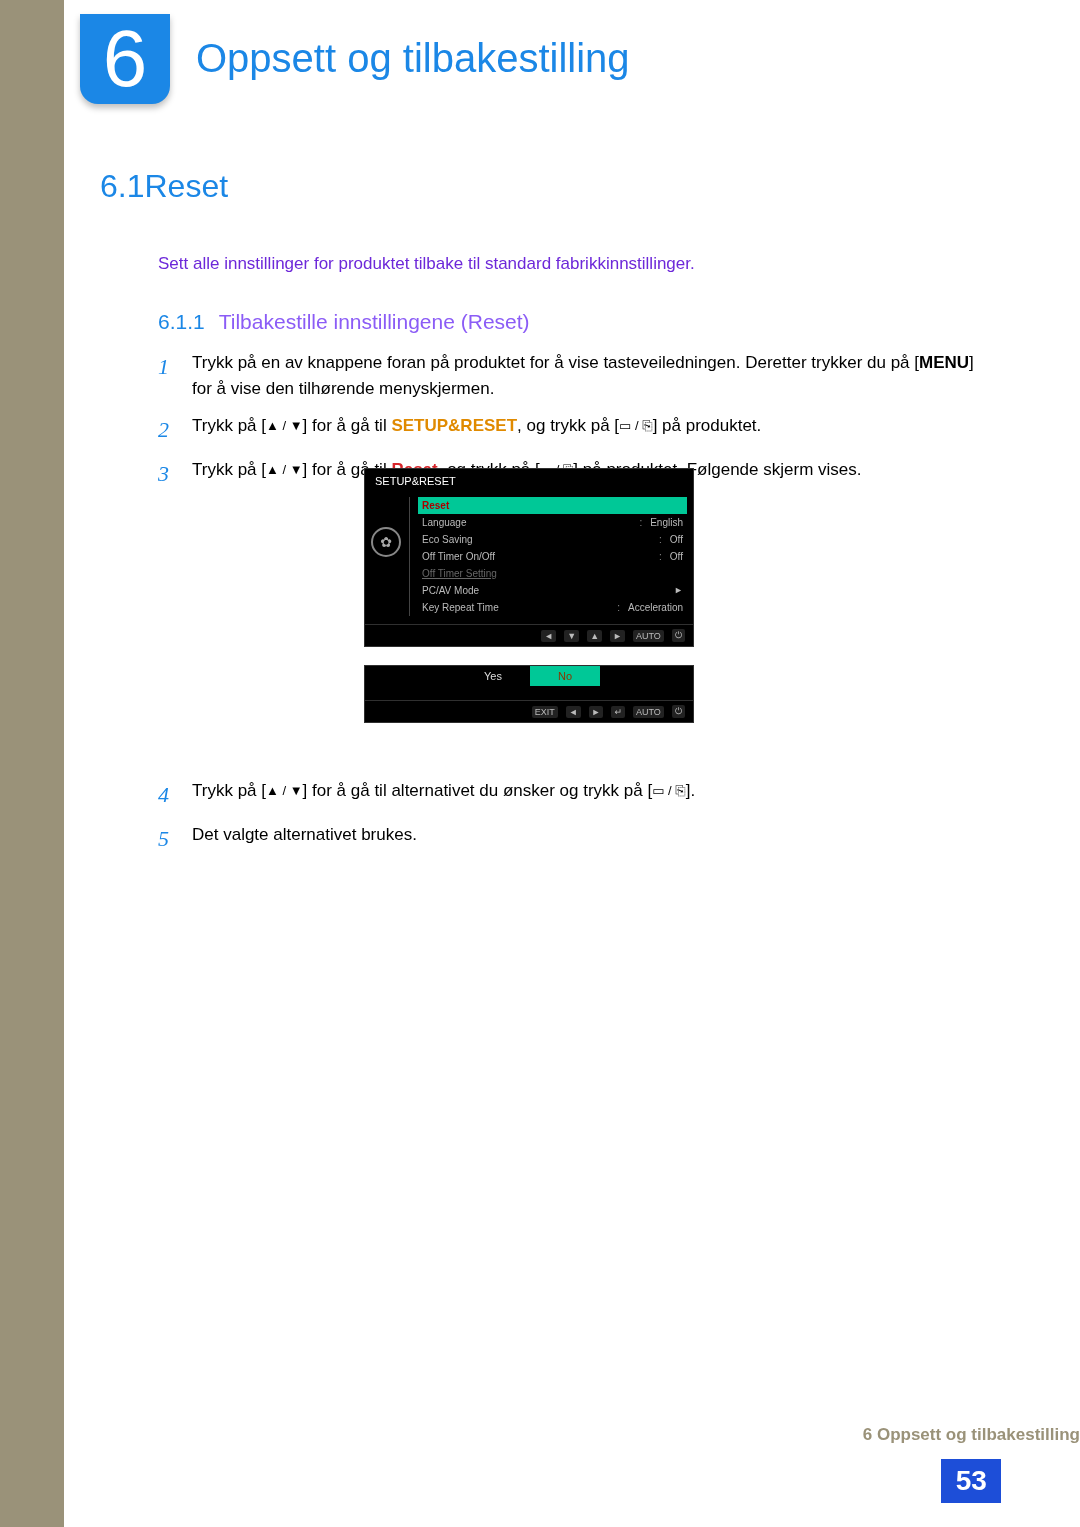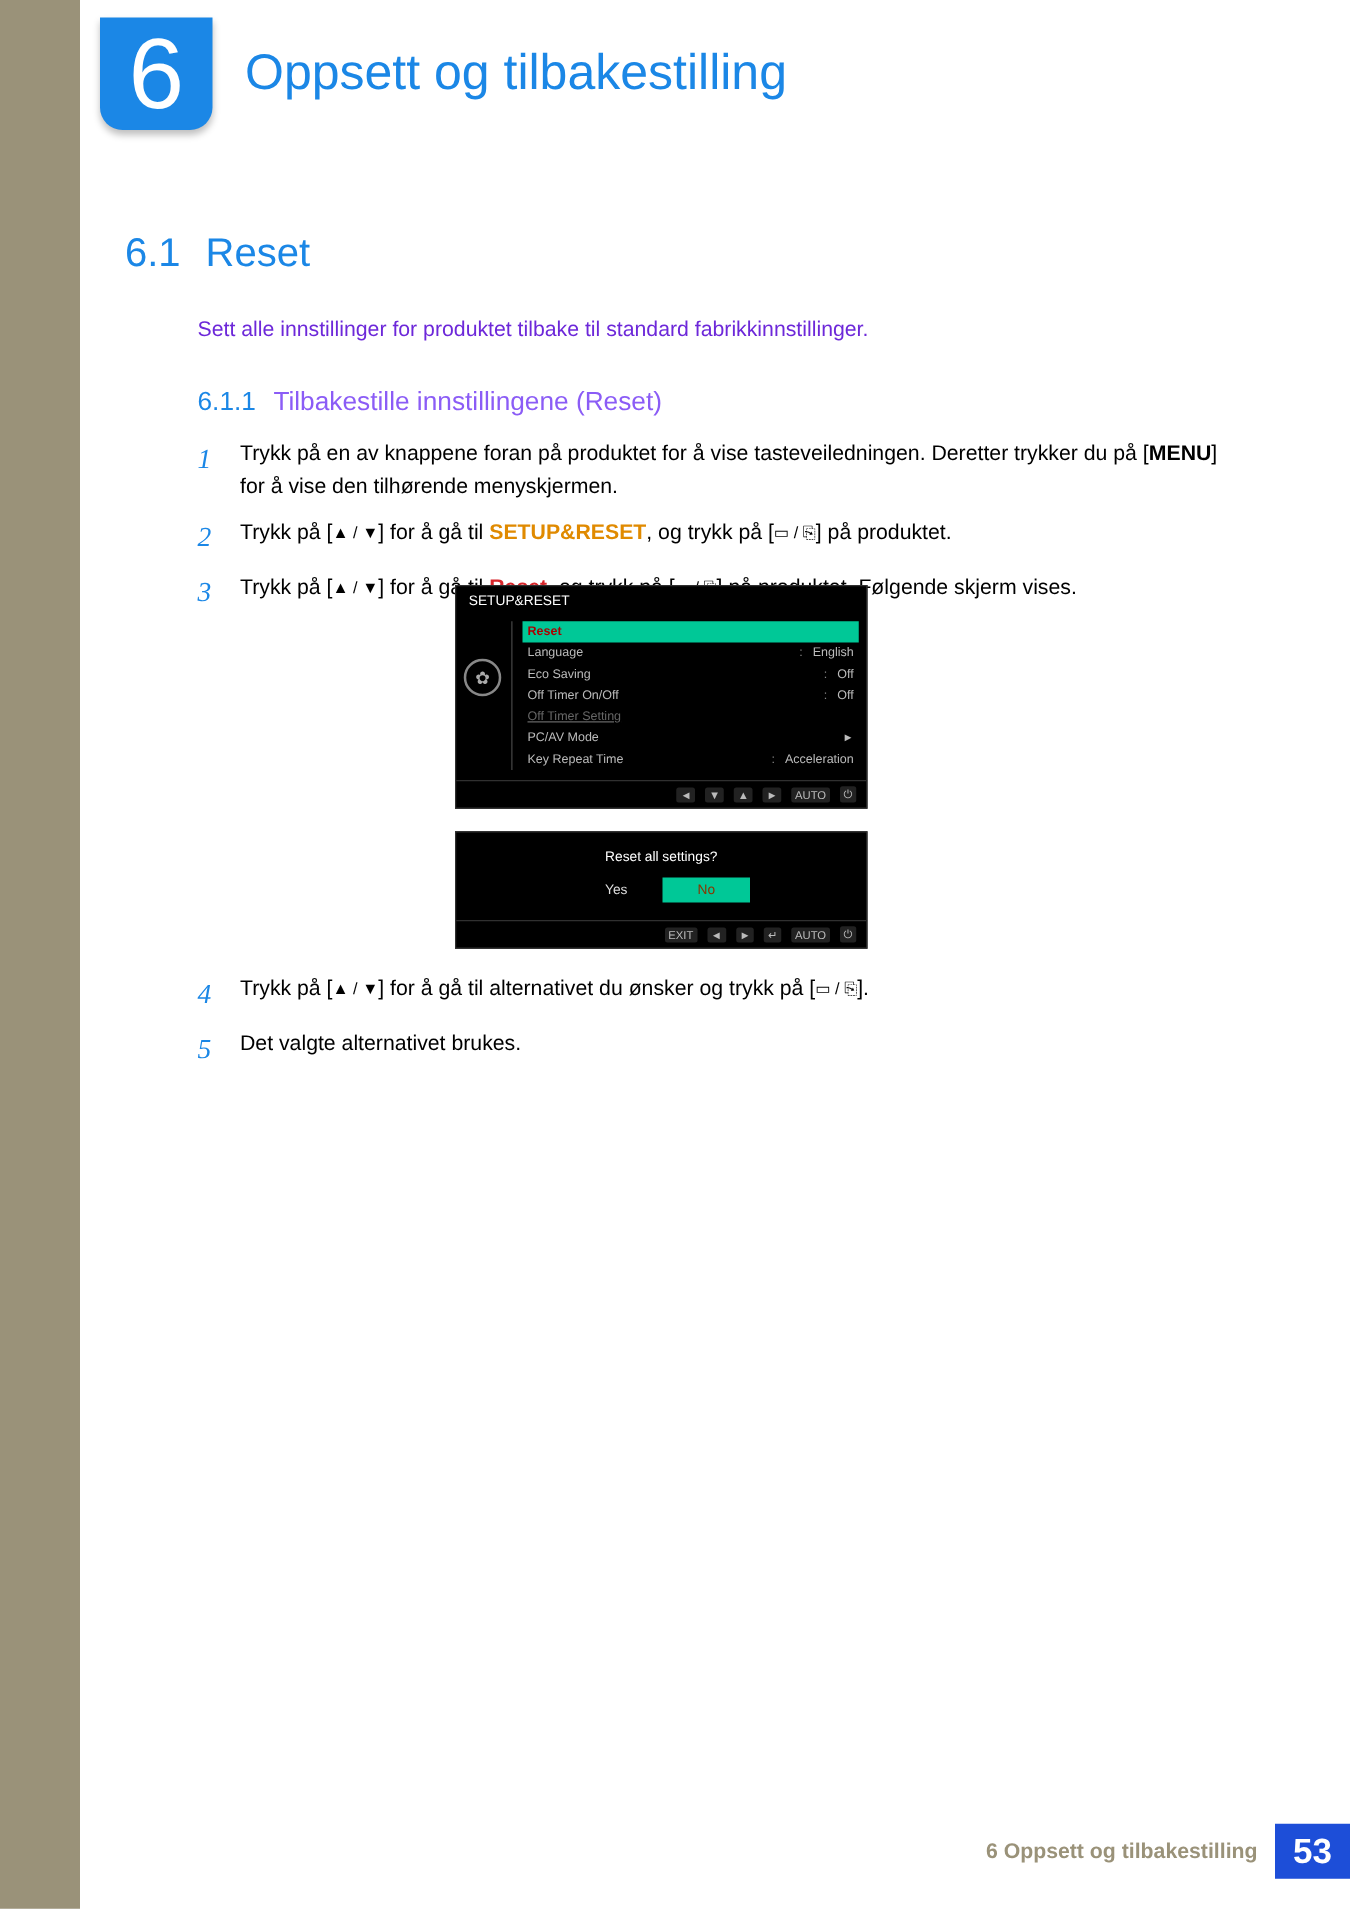--- a/index.html
+++ b/index.html
@@ -39,24 +39,23 @@
     position: absolute;
     left: 196px;
     top: 36px;
     font-size: 40px;
     color: #1b87e6;
     font-weight: 400;
   }
   .section-row {
     position: absolute;
     left: 100px;
-    top: 184px;
+    top: 168px;
     display: flex;
     align-items: flex-end;
-    gap: 20px;
   }
   .section-num { color: #1b87e6; font-size: 32px; font-weight: 400; }
   .section-title { color: #1b87e6; font-size: 32px; font-weight: 400; }
   .section-desc {
     position: absolute;
     left: 158px;
     top: 254px;
     font-size: 17px;
     color: #6d28d9;
   }
@@ -147,20 +146,21 @@
     width: 840px;
   }
 
   .footer {
     position: absolute;
     bottom: 24px;
     right: 0;
     display: flex;
     align-items: center;
     gap: 14px;
+    flex-direction: column;
   }
   .footer-text { color: #9a9279; font-size: 17px; font-weight: bold; }
   .footer-page {
     background: #1d4ed8;
     color: #fff;
     font-size: 28px;
     font-weight: bold;
     width: 60px;
     height: 44px;
     display:flex; align-items:center; justify-content:center;
@@ -257,21 +257,20 @@
       <span>◄</span>
       <span>▼</span>
       <span>▲</span>
       <span>►</span>
       <span>AUTO</span>
       <span>⏻</span>
     </div>
   </div>
 
   <div class="osd osd2">
-    <div class="osd-prompt">Reset all settings?</div>
     <div class="osd-yn">
       <div class="yn-yes">Yes</div>
       <div class="yn-no">No</div>
     </div>
     <div class="osd-footer">
       <span>EXIT</span>
       <span>◄</span>
       <span>►</span>
       <span>↵</span>
       <span>AUTO</span>

